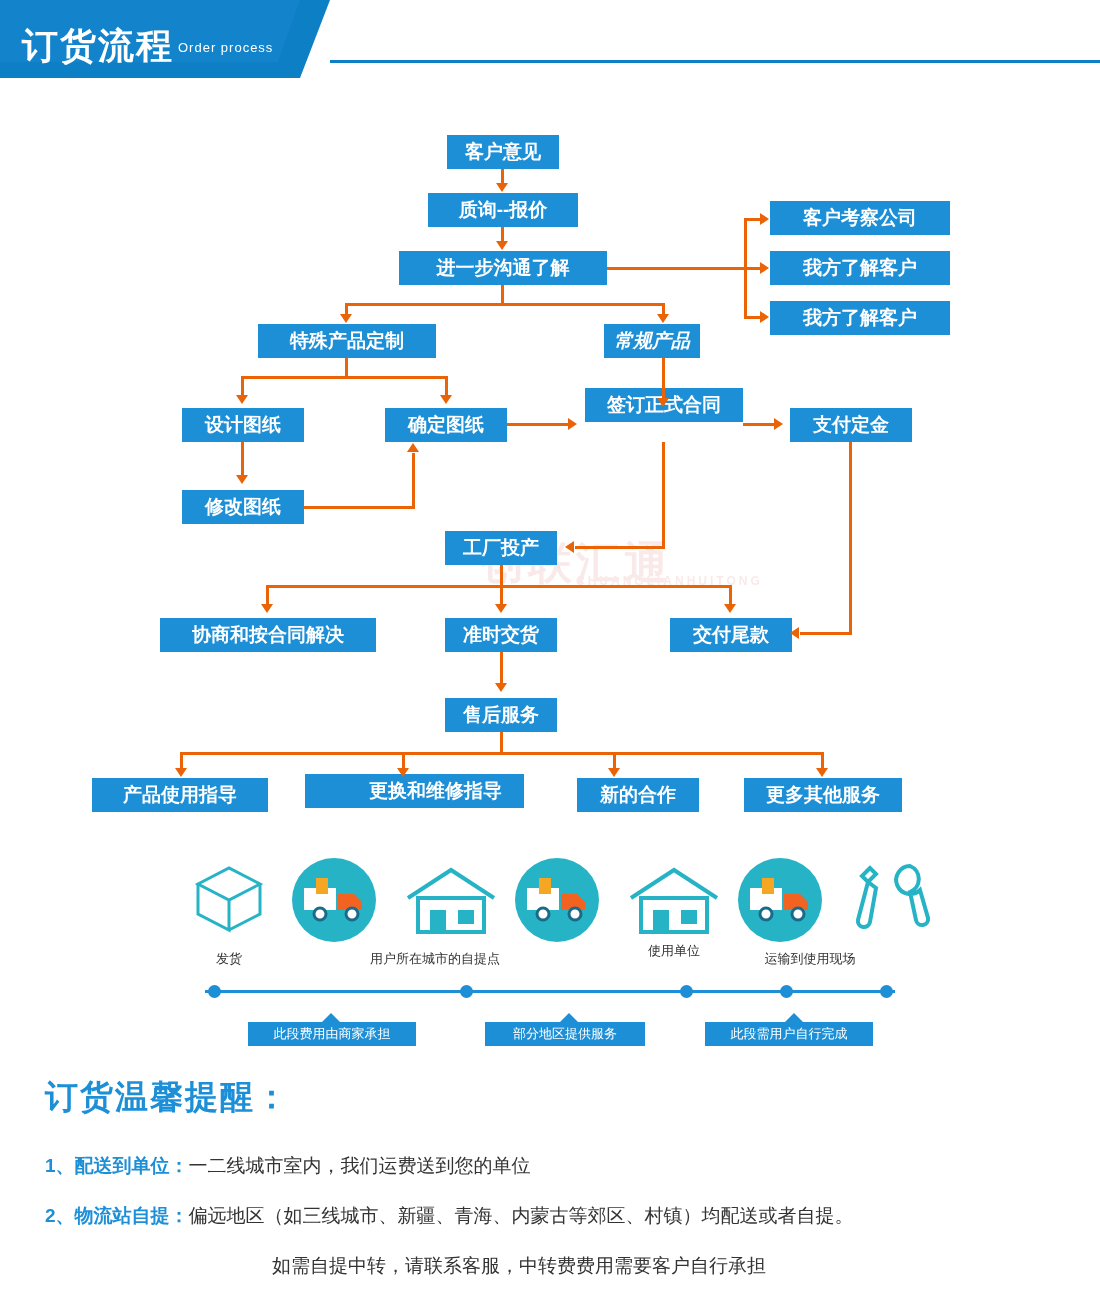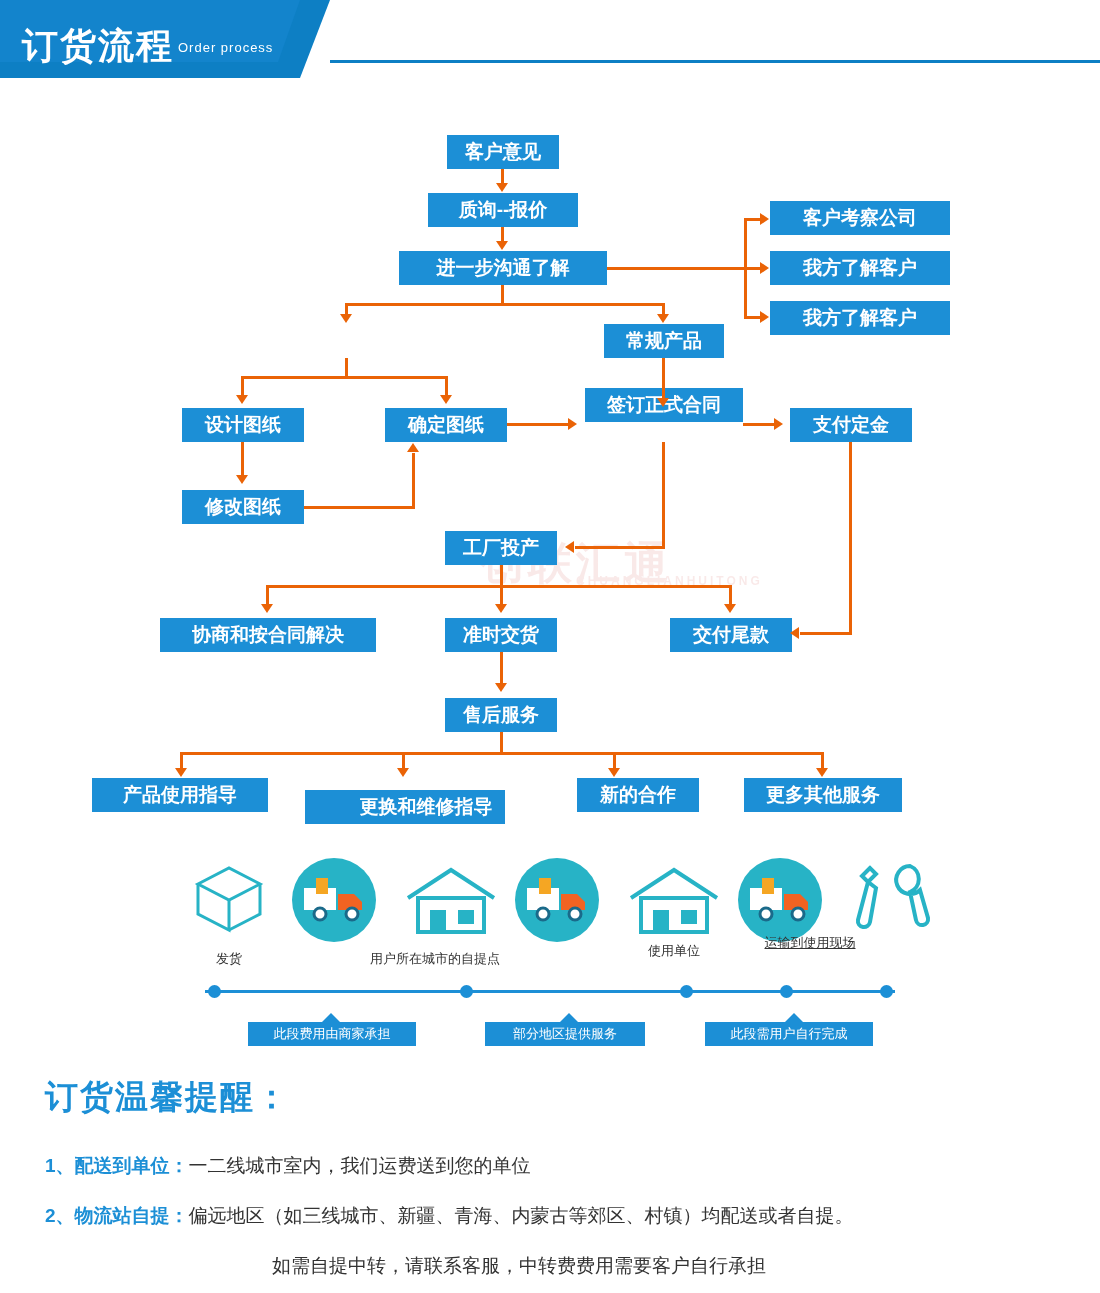--- a/index.html
+++ b/index.html
@@ -87,38 +87,39 @@
   </div>
 
   <div class="node" style="left:447px;top:57px;width:112px;">客户意见</div>
   <div class="node" style="left:428px;top:115px;width:150px;">质询--报价</div>
   <div class="node" style="left:399px;top:173px;width:208px;">进一步沟通了解</div>
 
   <div class="node" style="left:770px;top:123px;width:180px;">客户考察公司</div>
   <div class="node" style="left:770px;top:173px;width:180px;">我方了解客户</div>
   <div class="node" style="left:770px;top:223px;width:180px;">我方了解客户</div>
 
-  <div class="node" style="left:604px;top:246px;width:120px;">常规产品</div>
+  <div class="node" style="left:258px;top:246px;width:178px;">特殊产品定制</div>
+  <div class="node" style="left:604px;top:246px;width:96px;font-style:italic;">常规产品</div>
 
   <div class="node" style="left:182px;top:330px;width:122px;">设计图纸</div>
   <div class="node" style="left:385px;top:330px;width:122px;">确定图纸</div>
   <div class="node" style="left:585px;top:310px;width:158px;">签订正式合同</div>
   <div class="node" style="left:790px;top:330px;width:122px;">支付定金</div>
   <div class="node" style="left:182px;top:412px;width:122px;">修改图纸</div>
 
   <div class="node" style="left:445px;top:453px;width:112px;">工厂投产</div>
 
   <div class="node" style="left:160px;top:540px;width:216px;">协商和按合同解决</div>
   <div class="node" style="left:445px;top:540px;width:112px;">准时交货</div>
   <div class="node" style="left:670px;top:540px;width:122px;">交付尾款</div>
 
   <div class="node" style="left:445px;top:620px;width:112px;">售后服务</div>
 
   <div class="node" style="left:92px;top:700px;width:176px;">产品使用指导</div>
-  <div class="node" style="left:305px;top:712px;width:200px;padding-left:42px;">更换和维修指导</div>
+  <div class="node" style="left:305px;top:696px;width:219px;padding-left:42px;">更换和维修指导</div>
   <div class="node" style="left:553px;top:700px;width:122px;margin-left:24px;">新的合作</div>
   <div class="node" style="left:744px;top:700px;width:158px;">更多其他服务</div>
 
   <div class="ln" style="left:501px;top:91px;width:3px;height:15px;"></div>
   <div class="ar ar-d" style="left:496px;top:105px;"></div>
 
   <div class="ln" style="left:501px;top:149px;width:3px;height:15px;"></div>
   <div class="ar ar-d" style="left:496px;top:163px;"></div>
 
   <div class="ln" style="left:607px;top:189px;width:140px;height:3px;"></div>
@@ -245,21 +246,21 @@
   </svg>
 
   <svg style="position:absolute;left:850px;top:12px;" width="84" height="74" viewBox="0 0 84 74">
     <path d="M20 6 l-8 8 l6 6 l8 -8 z M18 20 l-10 38 a6 6 0 0 0 12 2 l6 -34 z" fill="none" stroke="#27b3c6" stroke-width="4"></path>
     <path d="M60 4 a14 14 0 1 0 10 24 l8 28 a6 6 0 0 1 -12 2 l-6 -28 a14 14 0 0 0 0 -26 z" fill="none" stroke="#27b3c6" stroke-width="4"></path>
   </svg>
 
   <div class="cap" style="left:170px;top:100px;width:118px;">发货</div>
   <div class="cap" style="left:310px;top:100px;width:250px;">用户所在城市的自提点</div>
   <div class="cap" style="left:610px;top:92px;width:128px;">使用单位</div>
-  <div class="cap" style="left:718px;top:84px;width:184px;text-decoration:underline;">运输到使用现场</div>
+  <div class="cap" style="left:718px;top:100px;width:184px;">运输到使用现场</div>
 </div>
 
 <div class="tl-line"></div>
 <div class="dot" style="left:208px;"></div>
 <div class="dot" style="left:460px;"></div>
 <div class="dot" style="left:680px;"></div>
 <div class="dot" style="left:780px;"></div>
 <div class="dot" style="left:880px;"></div>
 
 <div class="seg-tip" style="left:322px;top:1013px;"></div>

